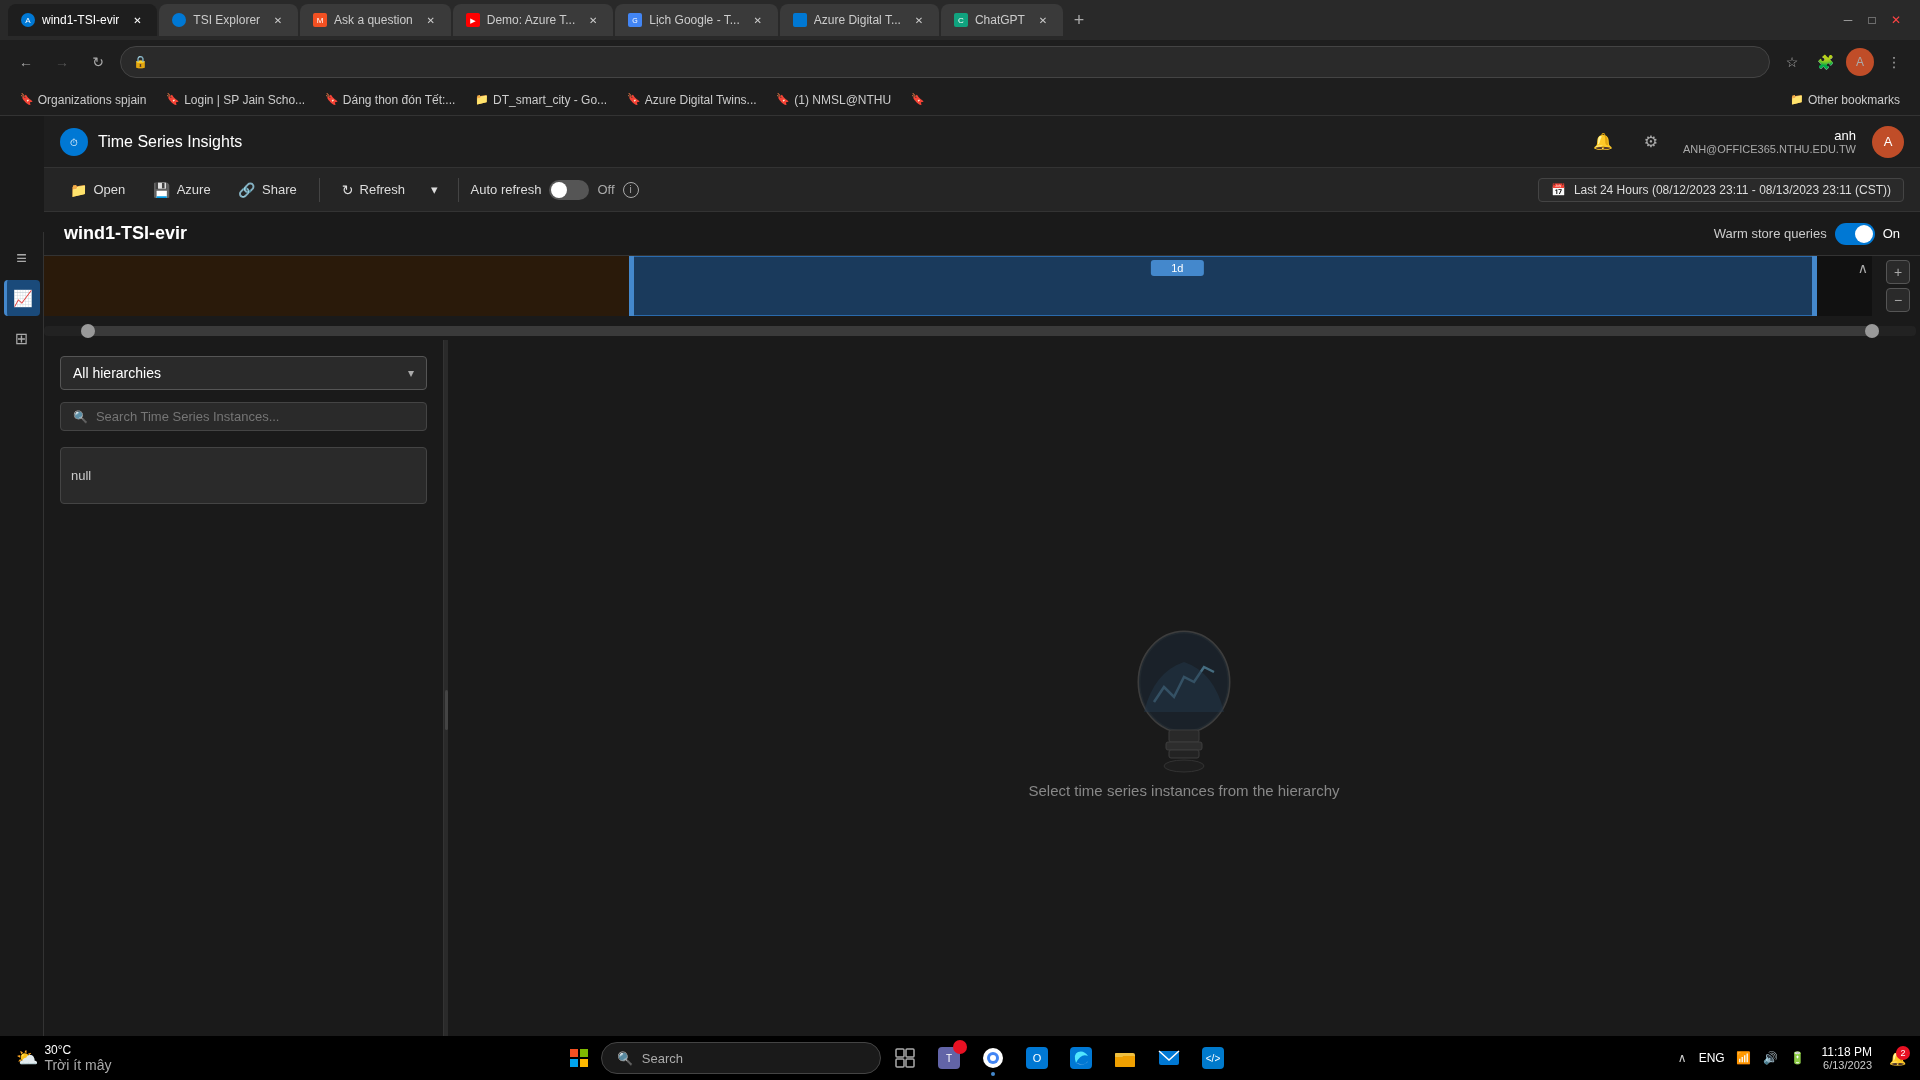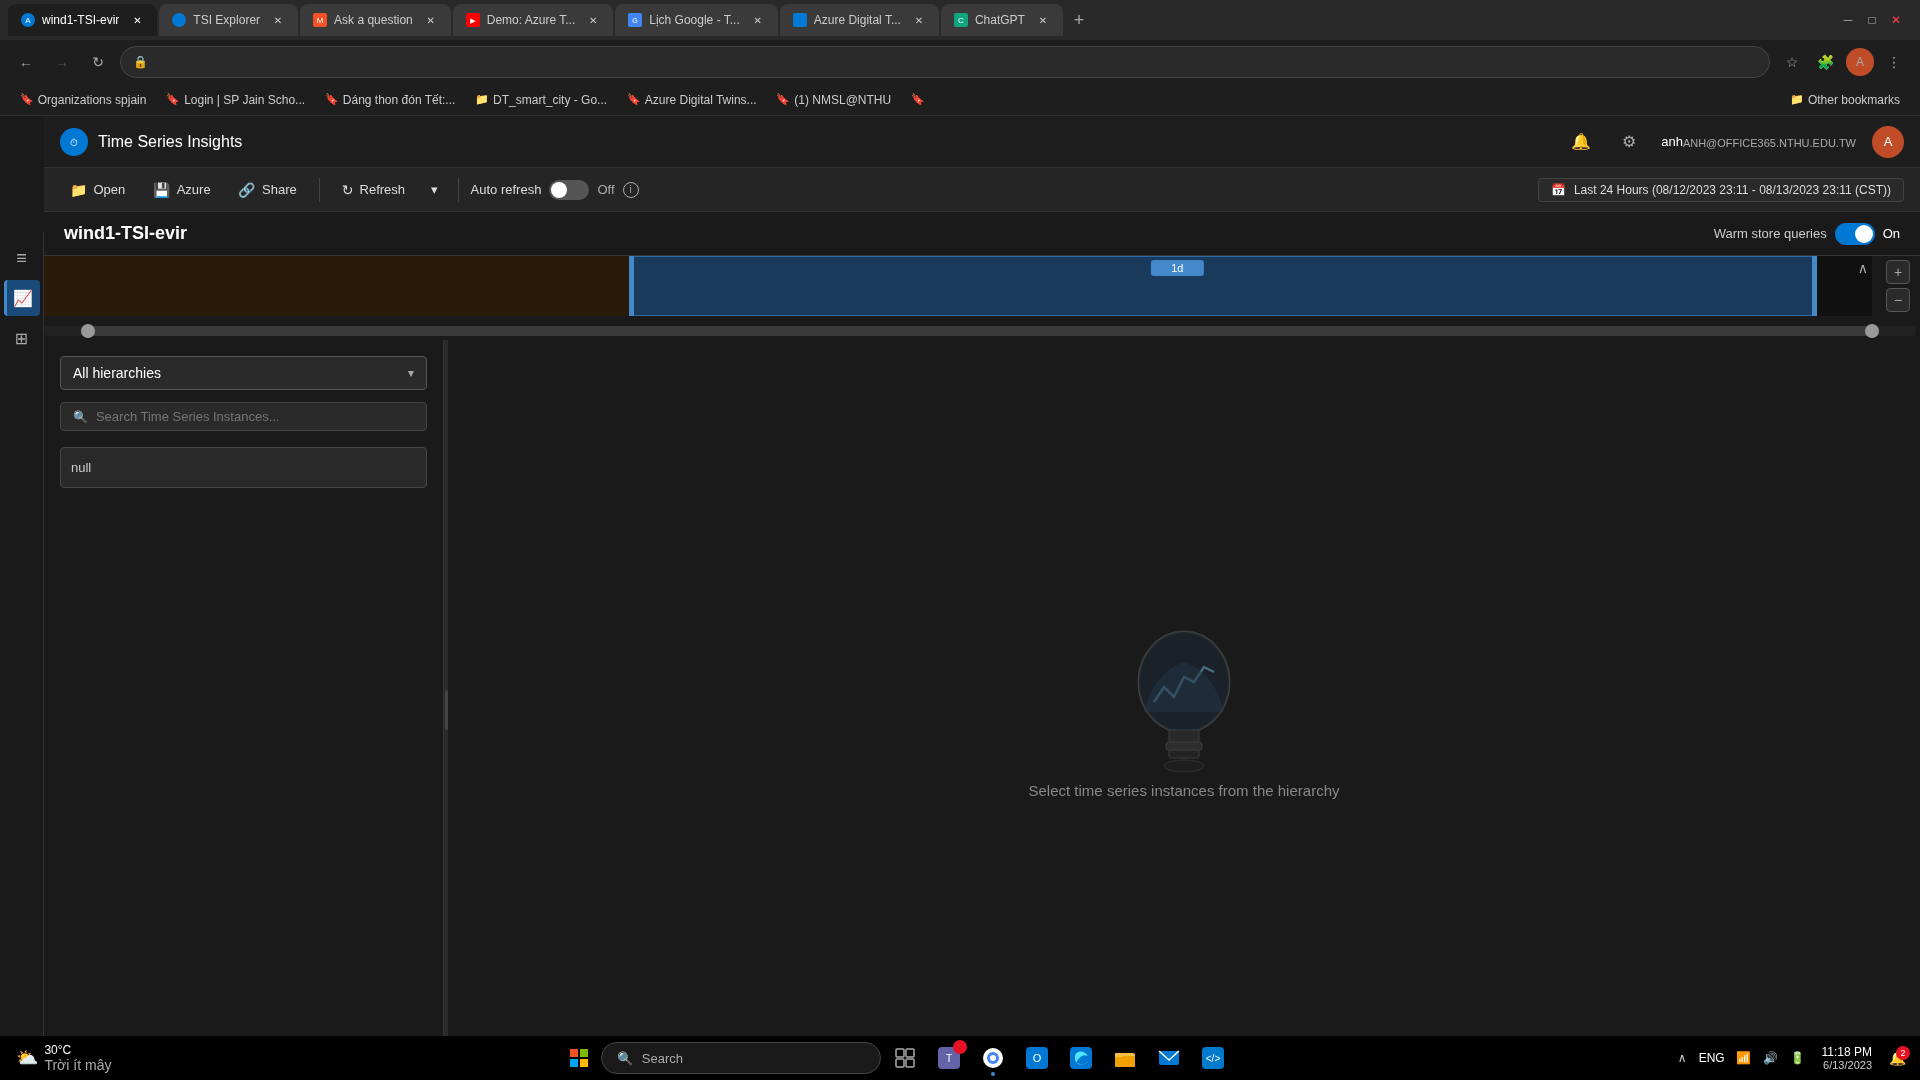--- a/index.html
+++ b/index.html
@@ -32,21 +32,21 @@
     .other-bookmarks { font-size: 12px; color: #ccc; padding: 2px 8px; cursor: pointer; display: flex; align-items: center; gap: 4px; }
 
     
     .top-nav { display: flex; align-items: center; height: 52px; background: #1e1e1e; padding: 0 16px; border-bottom: 1px solid #333; }
     .app-logo { display: flex; align-items: center; gap: 10px; margin-right: 20px; }
     .app-logo-icon { width: 28px; height: 28px; background: #0078d4; border-radius: 50%; display: flex; align-items: center; justify-content: center; font-size: 14px; }
     .app-title { font-size: 16px; color: #fff; font-weight: 400; }
     .nav-spacer { flex: 1; }
     .nav-actions { display: flex; align-items: center; gap: 16px; }
     .nav-icon-btn { width: 32px; height: 32px; display: flex; align-items: center; justify-content: center; color: #aaa; cursor: pointer; border-radius: 4px; }
-    .user-info { display: flex; flex-direction: row; align-items: flex-end; text-align: center; }
+    .user-info { display: flex; flex-direction: column; align-items: flex-end; text-align: center; }
     .user-name { font-size: 13px; color: #fff; }
     .user-email { font-size: 11px; color: #aaa; }
     .user-avatar { width: 32px; height: 32px; border-radius: 50%; background: #c04d28; display: flex; align-items: center; justify-content: center; font-size: 13px; color: #fff; cursor: pointer; }
 
     
     .toolbar { display: flex; align-items: center; height: 44px; background: #252525; padding: 0 16px; gap: 8px; border-bottom: 1px solid #333; }
     .toolbar-btn { display: flex; align-items: center; gap: 6px; padding: 4px 10px; border-radius: 4px; cursor: pointer; color: #ddd; font-size: 13px; }
     .toolbar-divider { width: 1px; height: 24px; background: #444; margin: 0 4px; }
     .auto-refresh-section { display: flex; align-items: center; gap: 8px; }
     .toggle-switch { width: 40px; height: 20px; background: #555; border-radius: 10px; position: relative; cursor: pointer; }
@@ -74,21 +74,21 @@
     .lower-section { display: flex; flex: 1; overflow: hidden; }
 
     
     .left-panel { width: 400px; background: #1a1a1a; border-right: 1px solid #333; display: flex; flex-direction: column; padding: 16px; flex-shrink: 0; }
     .hierarchy-dropdown { display: flex; align-items: center; justify-content: space-between; padding: 8px 12px; background: #2a2a2a; border: 1px solid #555; border-radius: 4px; cursor: pointer; margin-bottom: 12px; }
     .hierarchy-label { font-size: 14px; color: #fff; }
     .dropdown-chevron { color: #aaa; font-size: 12px; }
     .search-box { display: flex; align-items: center; gap: 8px; padding: 6px 12px; background: #2a2a2a; border: 1px solid #444; border-radius: 4px; margin-bottom: 16px; }
     .search-icon { color: #aaa; font-size: 12px; }
     .search-input { background: transparent; border: none; outline: none; color: #ccc; font-size: 13px; flex: 1; }
-    .null-badge { background: #2a2a2a; border: 1px solid #444; border-radius: 4px; padding: 12px 10px; font-size: 13px; color: #ccc; display: inline-block; }
+    .null-badge { background: #2a2a2a; border: 1px solid #444; border-radius: 4px; padding: 20px 10px; font-size: 13px; color: #ccc; display: inline-block; }
 
     
     .right-panel { flex: 1; display: flex; flex-direction: column; align-items: center; justify-content: center; background: #1a1a1a; }
     .placeholder-text { font-size: 15px; color: #888; }
 
     
     .sidebar-left { width: 44px; background: #1a1a1a; border-right: 1px solid #333; display: flex; flex-direction: column; align-items: center; padding: 8px 0; gap: 4px; position: absolute; left: 0; top: 116px; bottom: 0; z-index: 10; }
     .sidebar-icon { width: 36px; height: 36px; display: flex; align-items: center; justify-content: center; border-radius: 4px; cursor: pointer; color: #aaa; font-size: 16px; }
     .sidebar-icon.active { background: #1a4a7a; color: #4488cc; border-left: 3px solid #4488cc; }
 

